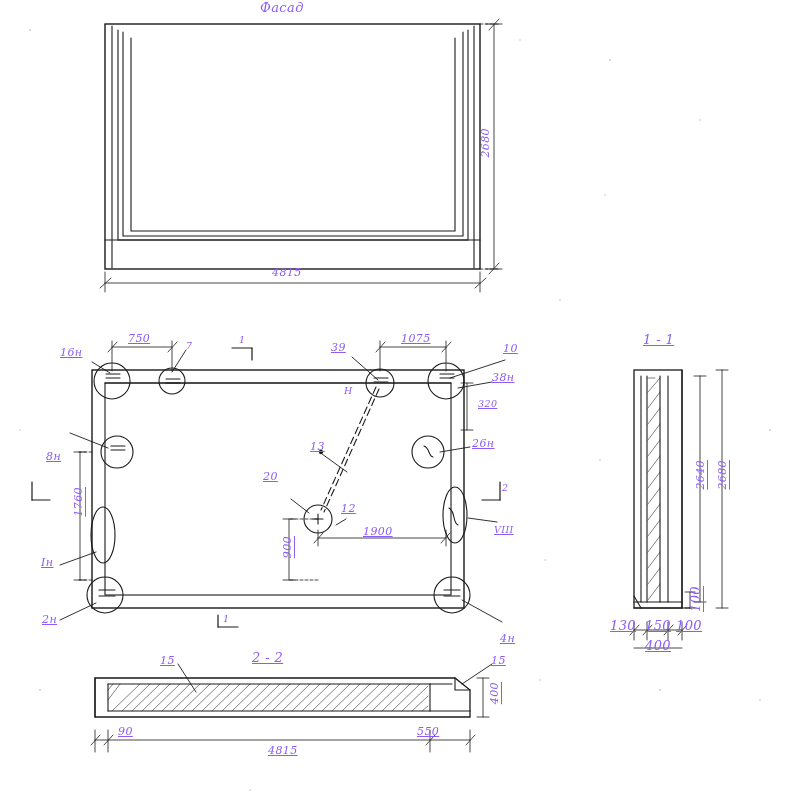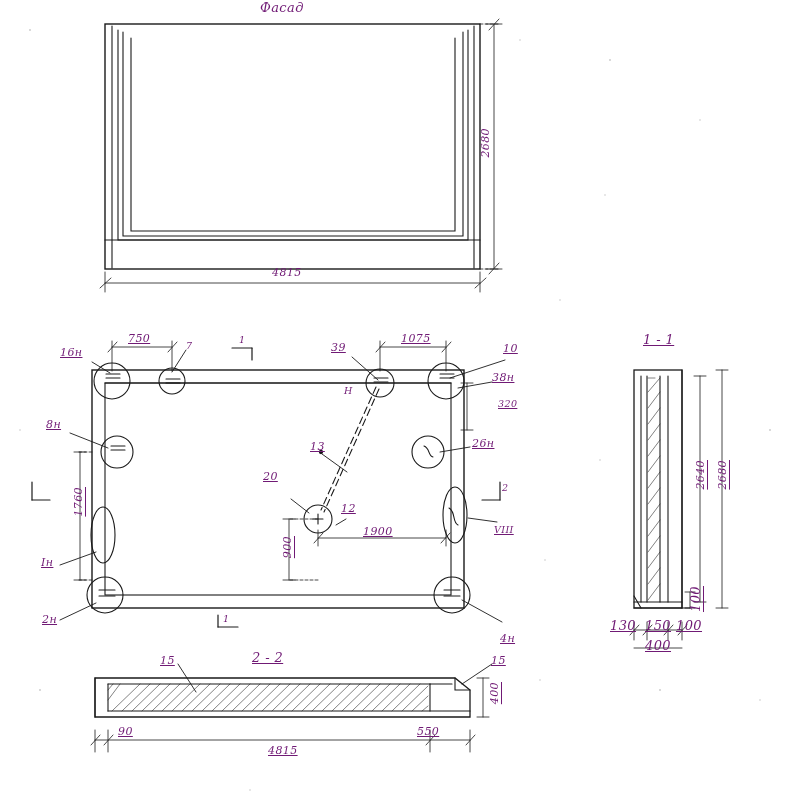--- a/index.html
+++ b/index.html
@@ -8,21 +8,21 @@
     font-family:"DejaVu Sans",sans-serif;
     position:relative;overflow:hidden;
   }
   #sheet{position:absolute;left:0;top:0;width:800px;height:800px;}
   svg{position:absolute;left:0;top:0;width:800px;height:800px;}
   .lbl{
     position:absolute;
     font-family:"DejaVu Serif",serif;
     font-style:italic;
     font-size:11px;
-    color:#701a75;
+    color:#8b5cf6;
     white-space:nowrap;
     letter-spacing:0.4px;
   }
   .lbl.u{text-decoration:underline;}
   .lbl.sm{font-size:9.5px;}
   .lbl.xs{font-size:13px;}
   .lbl.big{font-size:13px;}
   .vert{writing-mode:vertical-rl;transform:rotate(180deg);}
 </style>
 </head>
@@ -283,36 +283,36 @@
 </svg>
 
 <div class="lbl big" style="left:260px;top:0px;">Фасад</div>
 <div class="lbl" style="left:272px;top:266px;">4815</div>
 <div class="lbl vert" style="left:479px;top:128px;">2680</div>
 
 
 <div class="lbl u" style="left:128px;top:332px;">750</div>
 <div class="lbl u" style="left:401px;top:332px;">1075</div>
 <div class="lbl u" style="left:60px;top:346px;">16н</div>
-<div class="lbl u" style="left:46px;top:418px;">8н</div>
+<div class="lbl u" style="left:46px;top:450px;">8н</div>
 <div class="lbl u" style="left:41px;top:556px;">Iн</div>
 <div class="lbl u" style="left:42px;top:613px;">2н</div>
 
 <div class="lbl u" style="left:331px;top:341px;">39</div>
 <div class="lbl u" style="left:503px;top:342px;">10</div>
 <div class="lbl u" style="left:492px;top:371px;">38н</div>
 <div class="lbl u" style="left:472px;top:437px;">26н</div>
 <div class="lbl u" style="left:500px;top:632px;">4н</div>
 
 <div class="lbl u" style="left:310px;top:440px;">13</div>
 <div class="lbl u" style="left:263px;top:470px;">20</div>
 <div class="lbl u" style="left:341px;top:502px;">12</div>
 <div class="lbl sm u" style="left:494px;top:524px;">VIII</div>
 
-<div class="lbl sm u" style="left:478px;top:398px;margin-left:20px;">320</div>
+<div class="lbl sm u" style="left:478px;top:398px;">320</div>
 <div class="lbl u" style="left:363px;top:525px;">1900</div>
 <div class="lbl vert u" style="left:281px;top:536px;">900</div>
 <div class="lbl vert u" style="left:72px;top:487px;">1760</div>
 
 <div class="lbl sm" style="left:186px;top:340px;">7</div>
 <div class="lbl sm" style="left:239px;top:334px;">1</div>
 <div class="lbl sm" style="left:223px;top:613px;">1</div>
 <div class="lbl sm" style="left:502px;top:482px;">2</div>
 <div class="lbl sm" style="left:344px;top:385px;">Н</div>
 

